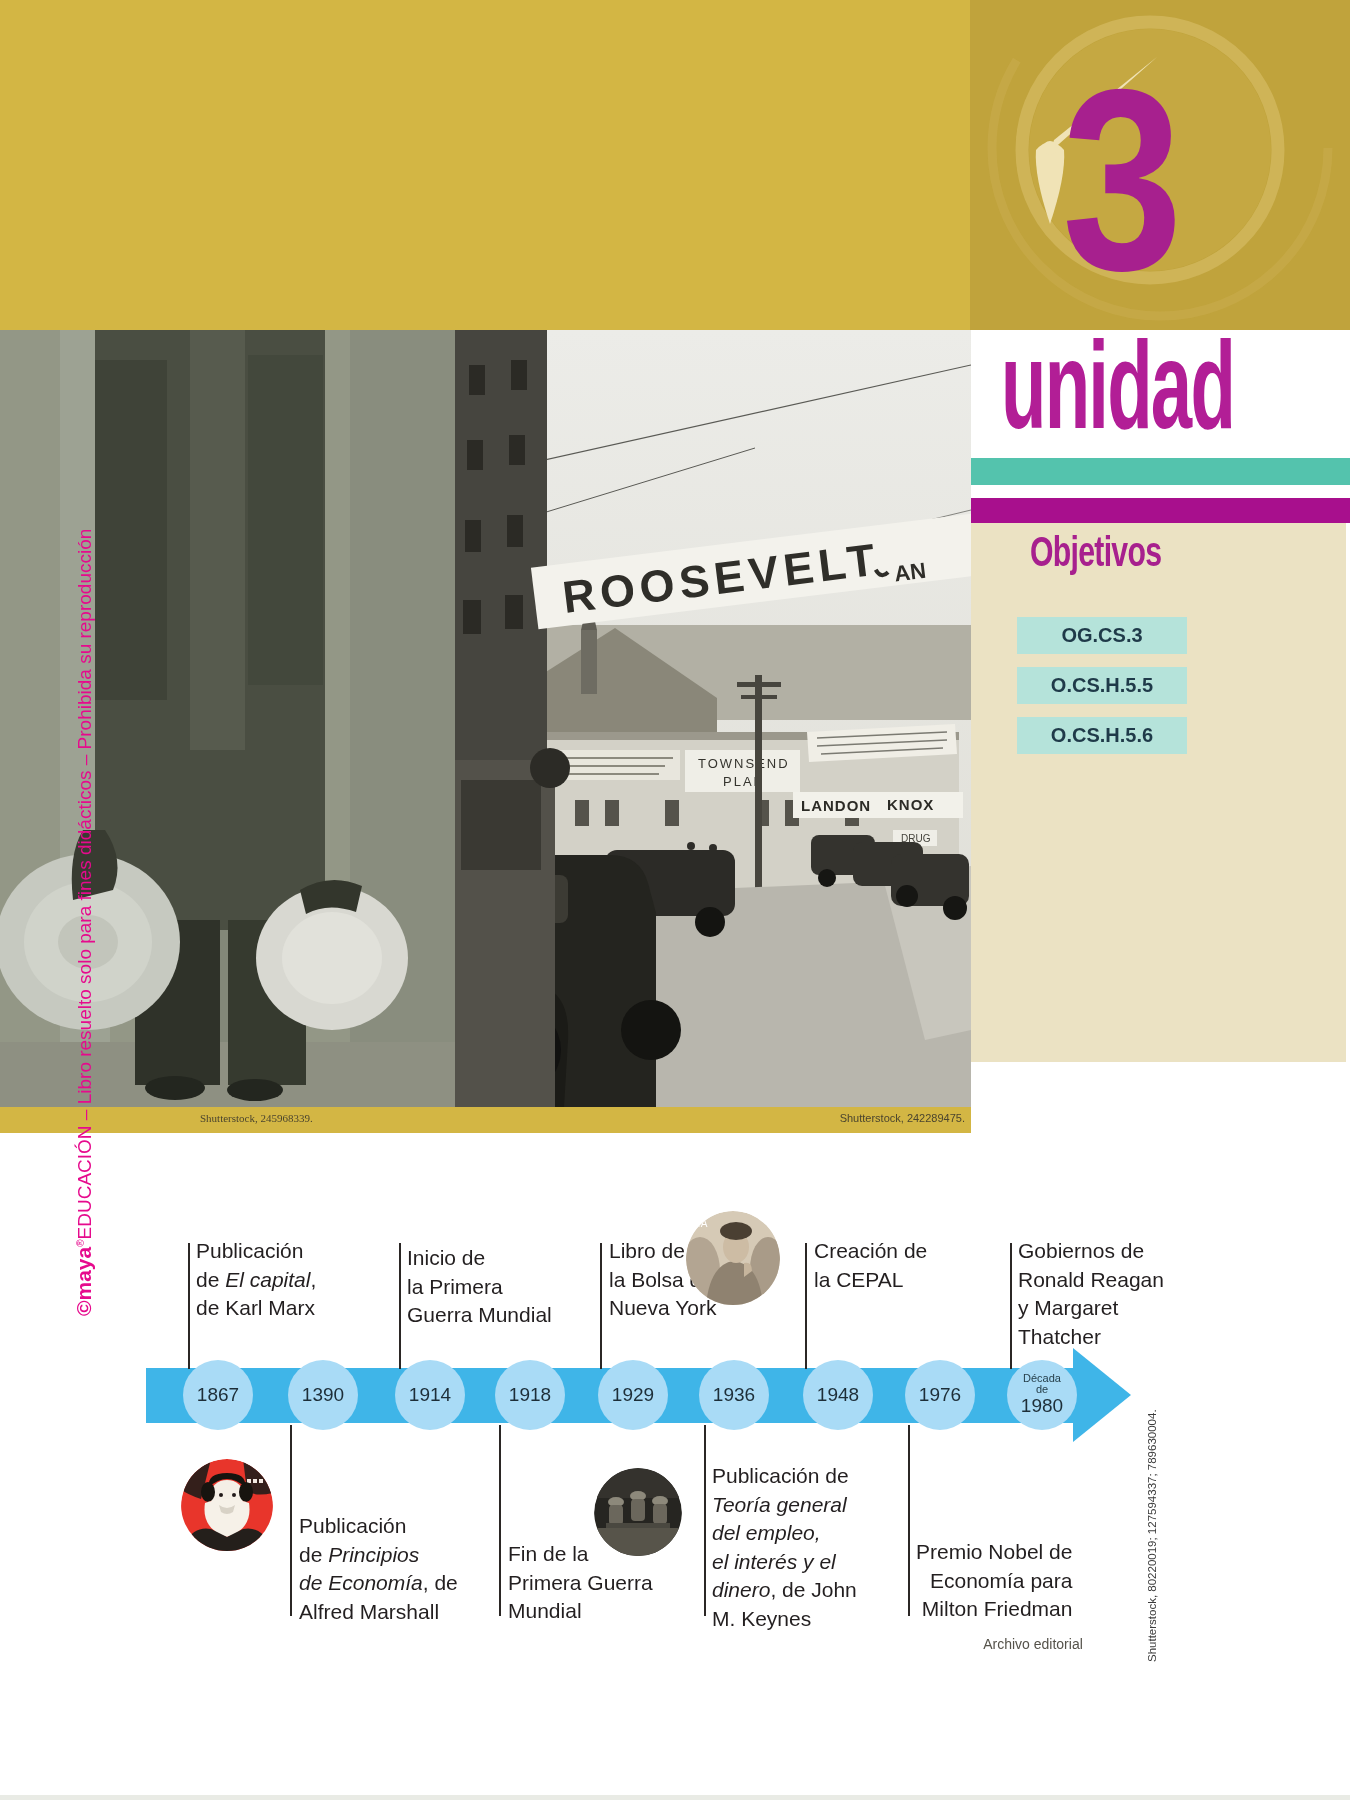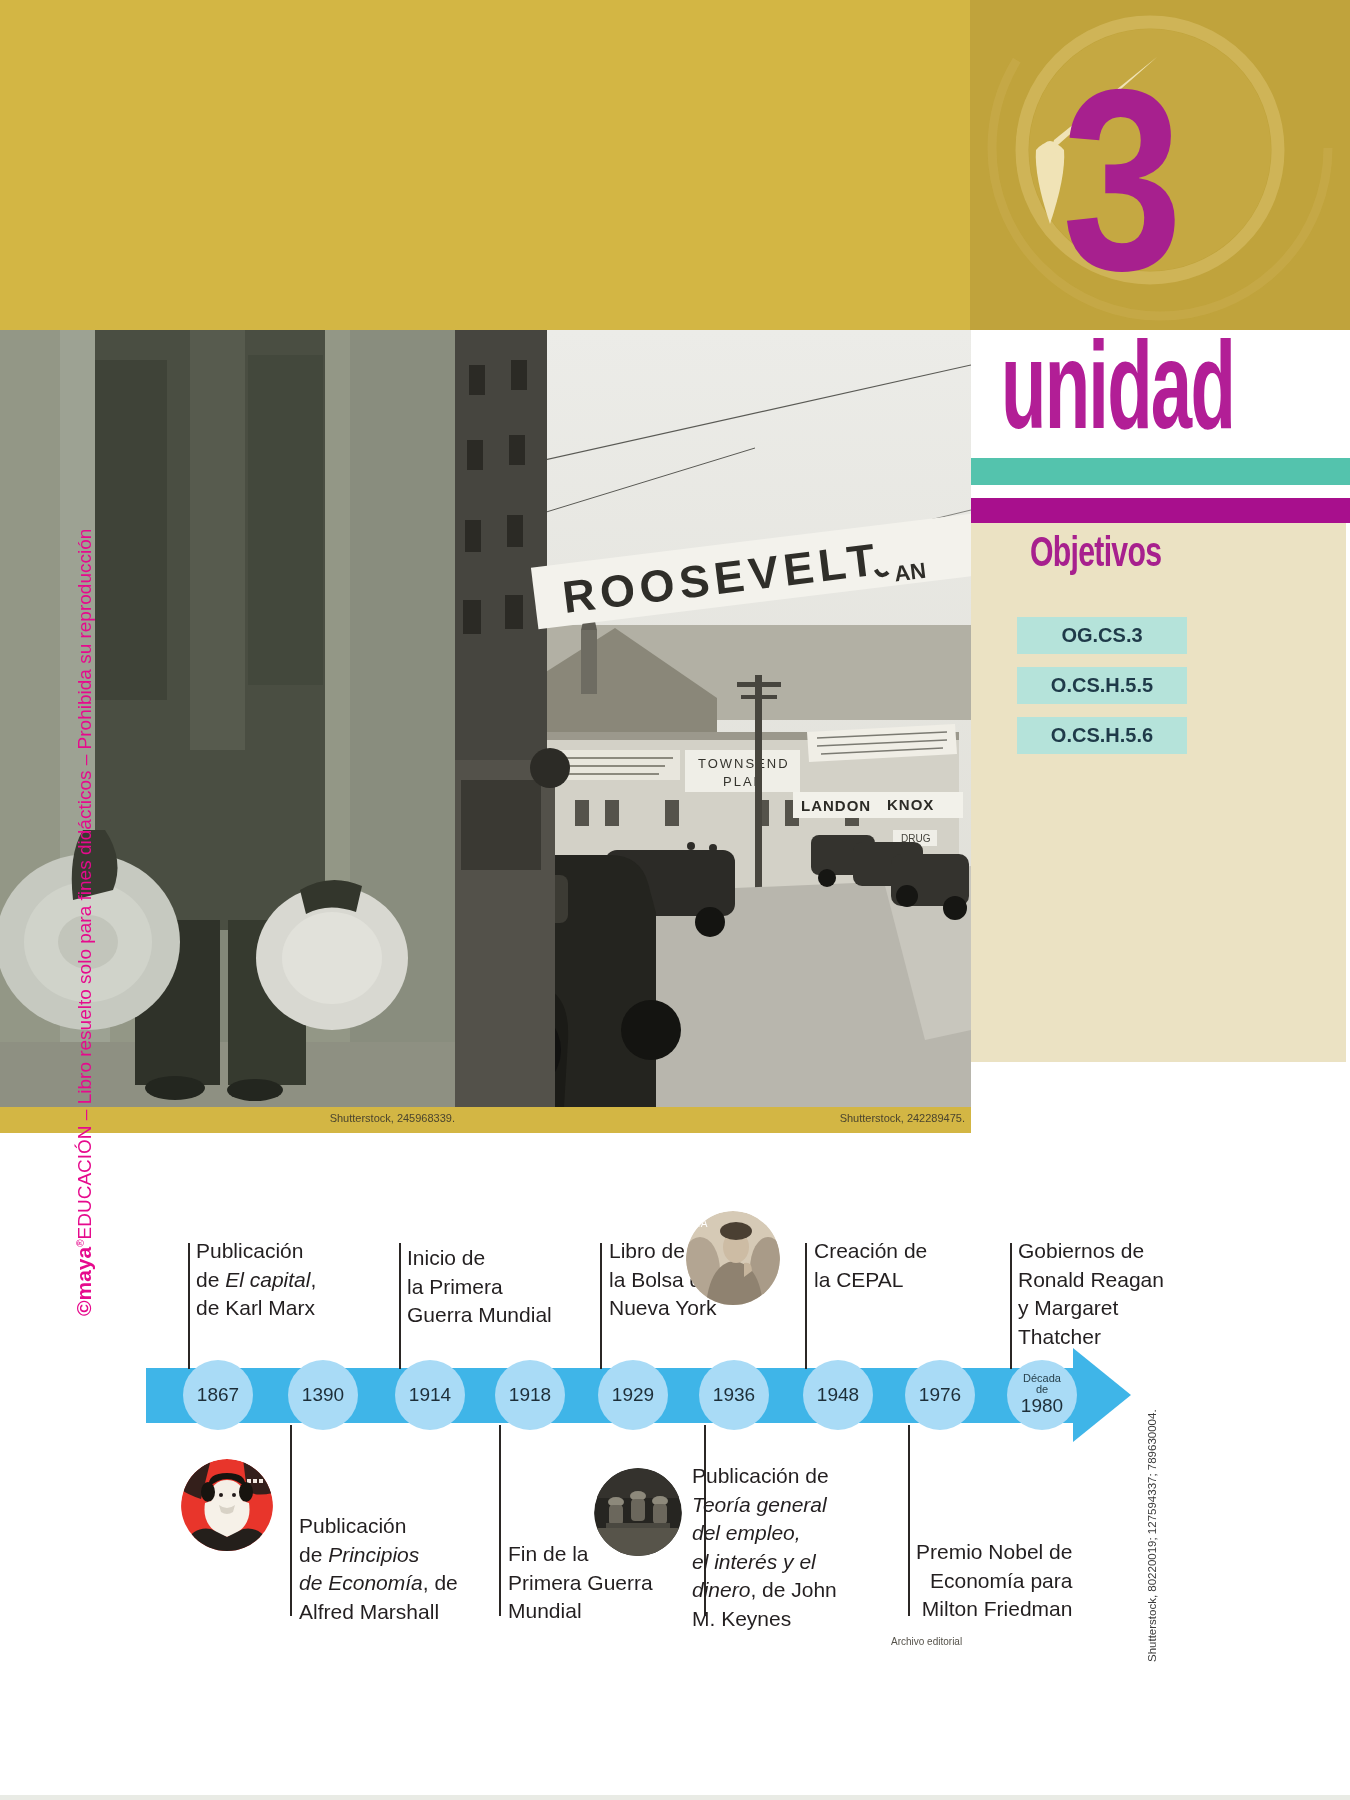--- a/index.html
+++ b/index.html
@@ -21,36 +21,36 @@
              letter-spacing:-1px;transform:scaleX(.72);transform-origin:left top;}
   .badge{position:absolute;left:1017px;width:170px;height:37px;background:#b5e3da;display:flex;
          align-items:center;justify-content:center;font-size:20px;font-weight:bold;color:#1f3a49;}
   
   .photo{position:absolute;top:330px;height:777px;overflow:hidden;}
   .photo svg{display:block;}
   #photo-left{left:0;width:455px;}
   #photo-right{left:455px;width:516px;}
   .caption-band{position:absolute;left:0;top:1107px;width:971px;height:26px;background:#d3b644;}
   .photo-caption{position:absolute;top:1112px;font-size:11px;color:#4b452e;}
-  #cap1{left:200px;width:255px;text-align:right;}
+  #cap1{left:200px;width:255px;text-align:left;font-family:Liberation Serif, serif;}
   #cap2{left:710px;width:255px;text-align:right;}
   
   #timeline-layer{position:absolute;left:0;top:0;width:1350px;height:1800px;}
   .tl-bar{position:absolute;left:146px;top:1368px;width:927px;height:55px;background:#3fb5e8;}
   .tl-arrow{position:absolute;left:1073px;top:1348px;width:0;height:0;
             border-left:58px solid #3fb5e8;border-top:47px solid transparent;border-bottom:47px solid transparent;}
   .tl-year{position:absolute;width:70px;height:70px;border-radius:50%;background:#a9dbf6;display:flex;
            flex-direction:column;align-items:center;justify-content:center;color:#1d2e38;}
   .tl-num{font-size:19px;line-height:22px;}
   .tl-prefix{font-size:11px;line-height:11px;color:#27404c;}
   .tl-line{position:absolute;width:2px;background:#2b2725;}
   .tl-label{position:absolute;font-size:21px;line-height:28.5px;white-space:nowrap;color:#231f20;}
   .tl-label i{font-style:italic;}
   .event-photo{position:absolute;border-radius:50%;overflow:hidden;}
-  #archivo{position:absolute;left:891px;top:1636px;width:190px;text-align:left;font-size:10px;color:#55524a;}
+  #archivo{position:absolute;left:938px;top:1636px;width:190px;text-align:center;font-size:14px;color:#55524a;}
   
   .watermark-left{position:absolute;left:72px;top:1316px;transform:rotate(-90deg);transform-origin:0 0;
                   white-space:nowrap;color:#e60a8d;font-size:19px;}
   .watermark-left .brand{font-weight:bold;font-size:21px;}
   .watermark-left .reg{font-size:10px;vertical-align:super;}
   .credit-right{position:absolute;left:1146px;top:1662px;transform:rotate(-90deg);transform-origin:0 0;
                 white-space:nowrap;font-size:11.5px;color:#3c3c3c;}
   
   .page-box{position:absolute;left:1219px;top:1702px;width:126px;height:93px;background:#d2b441;
             box-sizing:border-box;padding:12px 0 0 24px;font-size:26px;color:#f5efdb;}
@@ -272,21 +272,21 @@
         <div><i>de Economía</i><span>, de</span></div>
         <div><span>Alfred Marshall</span></div>
       </div>
       <div class="tl-line" style="left: 499px; top: 1425px; height: 191px;"></div>
       <div class="tl-label" style="left: 508px; top: 1540px;">
         <div><span>Fin de la</span></div>
         <div><span>Primera Guerra</span></div>
         <div><span>Mundial</span></div>
       </div>
       <div class="tl-line" style="left: 704px; top: 1425px; height: 191px;"></div>
-      <div class="tl-label" style="left: 692px; top: 1462px;">
+      <div class="tl-label" style="left: 712px; top: 1462px;">
         <div><span>Publicación de</span></div>
         <div><i>Teoría general</i></div>
         <div><i>del empleo,</i></div>
         <div><i>el interés y el</i></div>
         <div><i>dinero</i><span>, de John</span></div>
         <div><span>M. Keynes</span></div>
       </div>
       <div class="tl-line" style="left: 908px; top: 1425px; height: 191px;"></div>
       <div class="tl-label" style="left: 916px; top: 1538px; text-align: right;">
         <div><span>Premio Nobel de</span></div>

